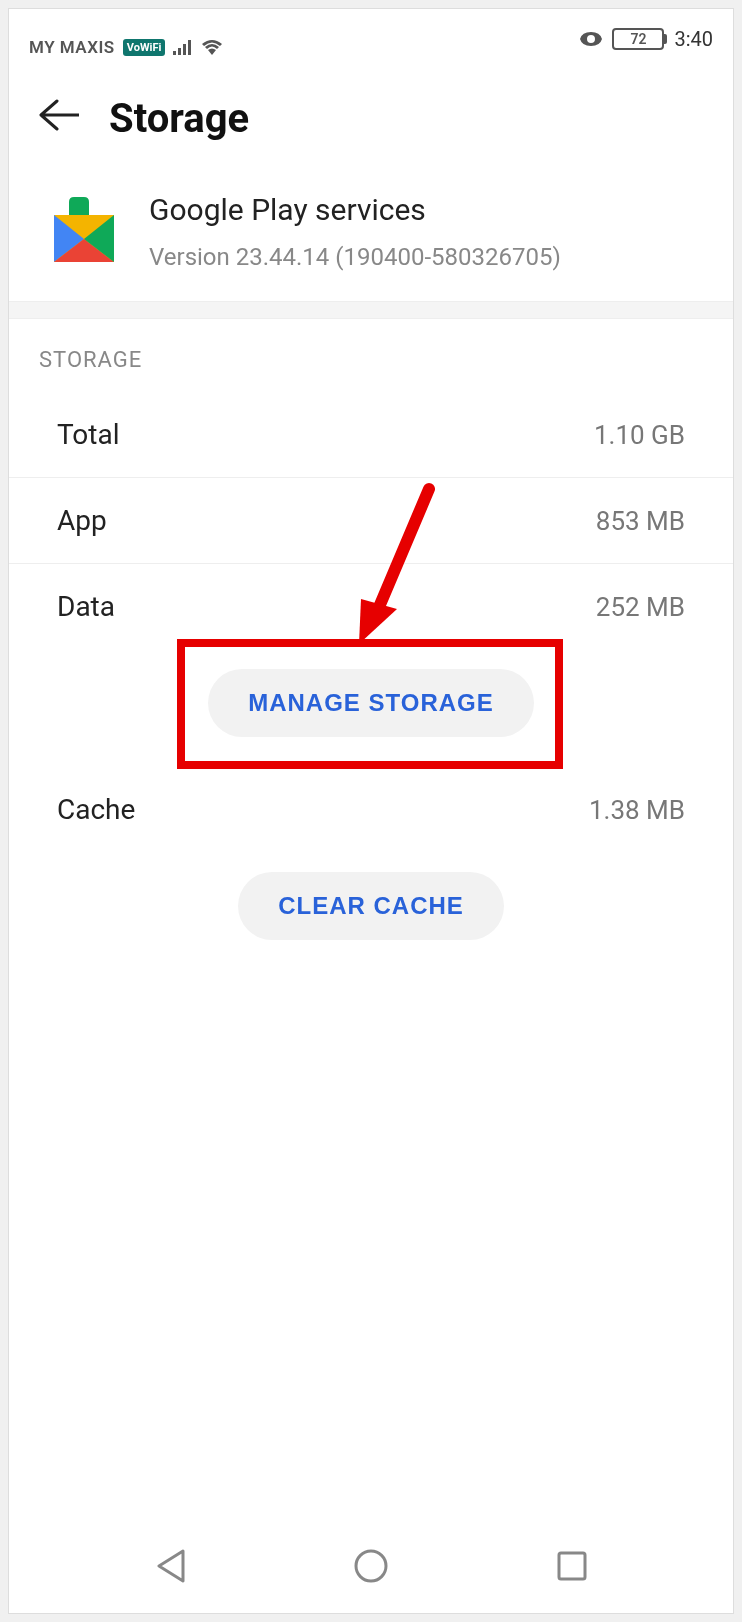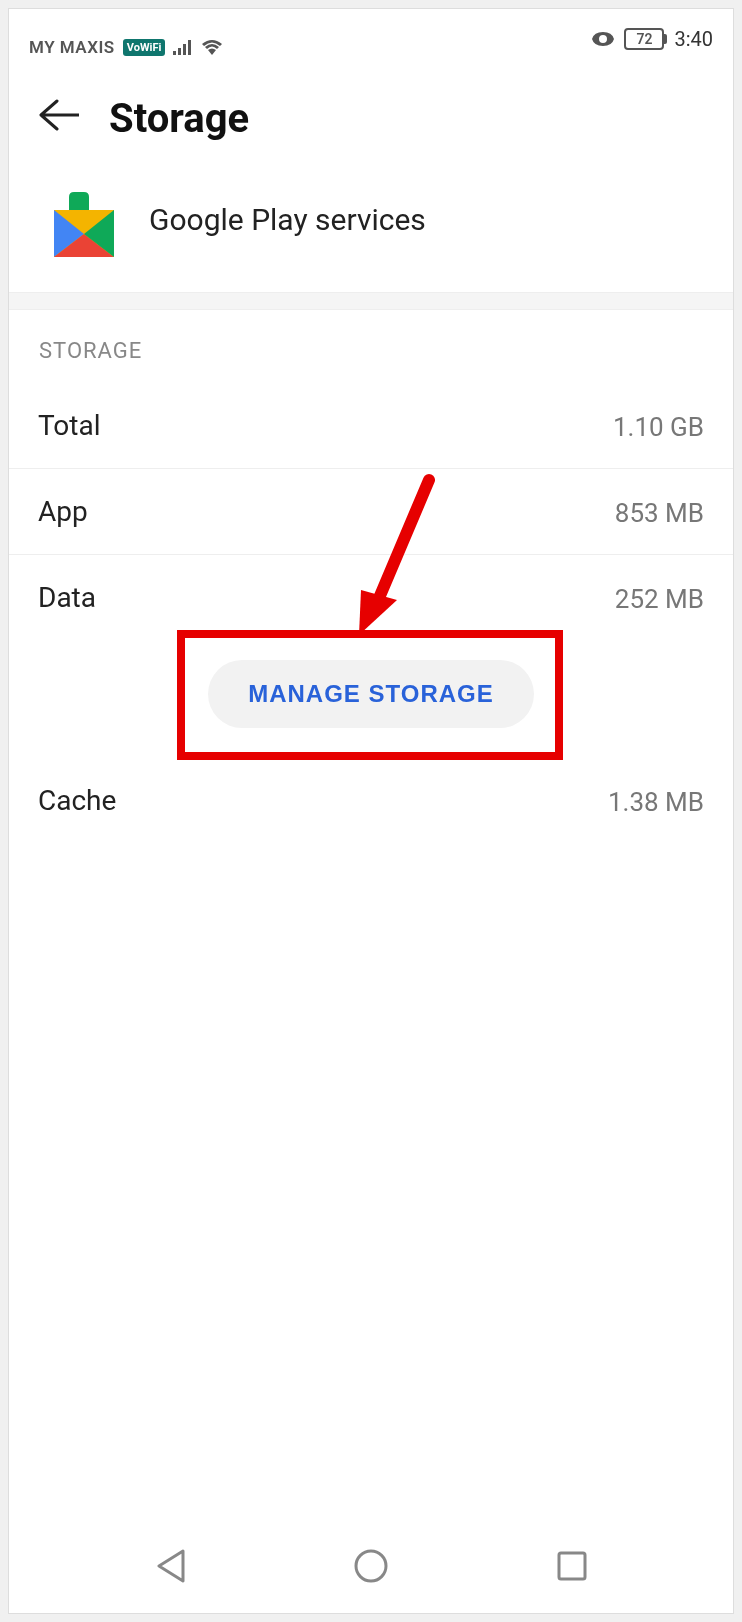--- a/index.html
+++ b/index.html
@@ -54,21 +54,21 @@
       padding: 2px 4px;
       border-radius: 3px;
       font-weight: 700;
     }
     .signal-icon, .wifi-icon, .eye-icon {
       display: inline-flex;
     }
     .battery {
       border: 2px solid #555;
       border-radius: 4px;
-      padding: 1px 10px;
+      padding: 1px 16px;
       font-size: 14px;
       font-weight: 600;
       position: relative;
     }
     .battery::after {
       content: '';
       position: absolute;
       right: -5px;
       top: 4px;
       width: 3px;
@@ -125,22 +125,22 @@
     }
     .section-header {
       padding: 28px 30px 20px 30px;
       font-size: 22px;
       color: #888;
       letter-spacing: 1px;
     }
     .storage-row {
       display: flex;
       justify-content: space-between;
-      align-items: flex-end;
-      padding: 26px 29px;
+      align-items: center;
+      padding: 26px 48px;
       border-bottom: 1px solid #eee;
     }
     .storage-row.no-border {
       border-bottom: none;
     }
     .row-label {
       font-size: 28px;
       color: #222;
     }
     .row-value {
@@ -243,20 +243,21 @@
       <svg width="70" height="70" viewBox="0 0 70 70">
         <path d="M20 5 Q20 0 25 0 L35 0 Q40 0 40 5 L40 18 L20 18 Z" fill="#0fa958"></path>
         <path d="M5 18 L65 18 L65 65 L5 65 Z" fill="#f4b400"></path>
         <path d="M5 18 L35 42 L5 65 Z" fill="#4285f4"></path>
         <path d="M5 65 L35 42 L65 65 Z" fill="#ea4335"></path>
         <path d="M65 18 L35 42 L65 65 Z" fill="#0fa958"></path>
       </svg>
     </span>
     <div class="app-details">
       <span class="app-name">Google Play services</span>
+      <span class="app-version">Version 23.44.14 (190400-580326705)</span>
     </div>
   </div>
 
   <div class="section-divider"></div>
 
   <div class="section-header">STORAGE</div>
 
   <div class="storage-row">
     <span class="row-label">Total</span>
     <span class="row-value">1.10 GB</span>
@@ -279,20 +280,23 @@
     </svg>
     <button class="pill-button">MANAGE STORAGE</button>
     <div class="highlight-box"></div>
   </div>
 
   <div class="storage-row no-border">
     <span class="row-label">Cache</span>
     <span class="row-value">1.38 MB</span>
   </div>
 
+  <div class="button-container">
+    <button class="pill-button">CLEAR CACHE</button>
+  </div>
 
   <div class="nav-bar">
     <span class="nav-item">
       <svg width="30" height="34" viewBox="0 0 30 34">
           <path d="M28 2 L4 17 L28 32 Z" fill="none" stroke="#888" stroke-width="3" stroke-linejoin="round"></path>
         </svg>
     </span>
     <span class="nav-item">
       <svg width="36" height="36" viewBox="0 0 36 36">
           <circle cx="18" cy="18" r="15" fill="none" stroke="#888" stroke-width="3"></circle>

